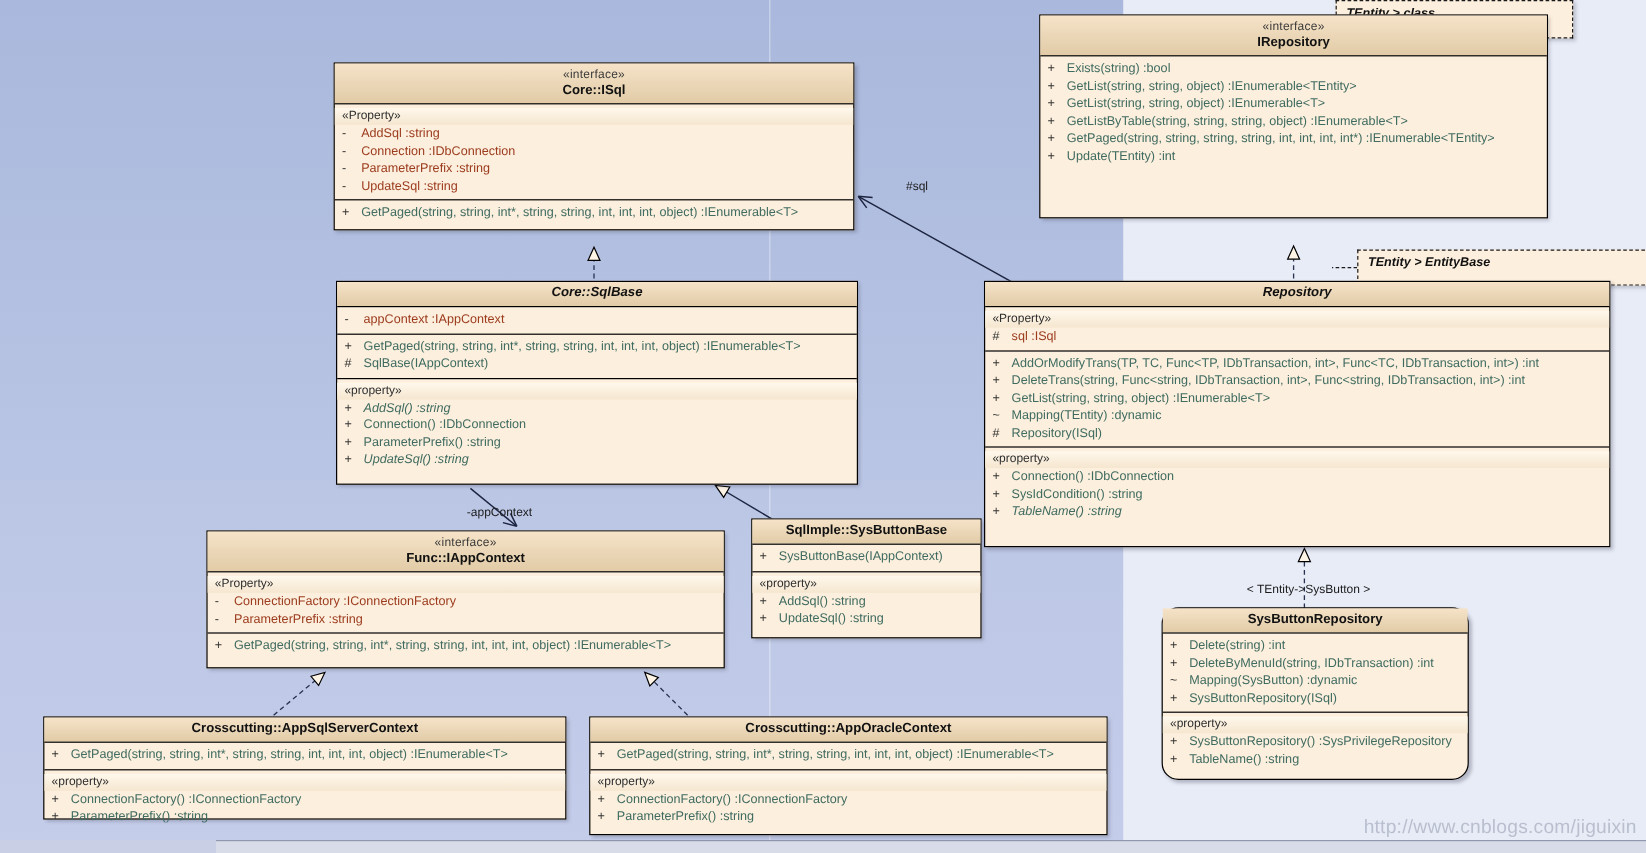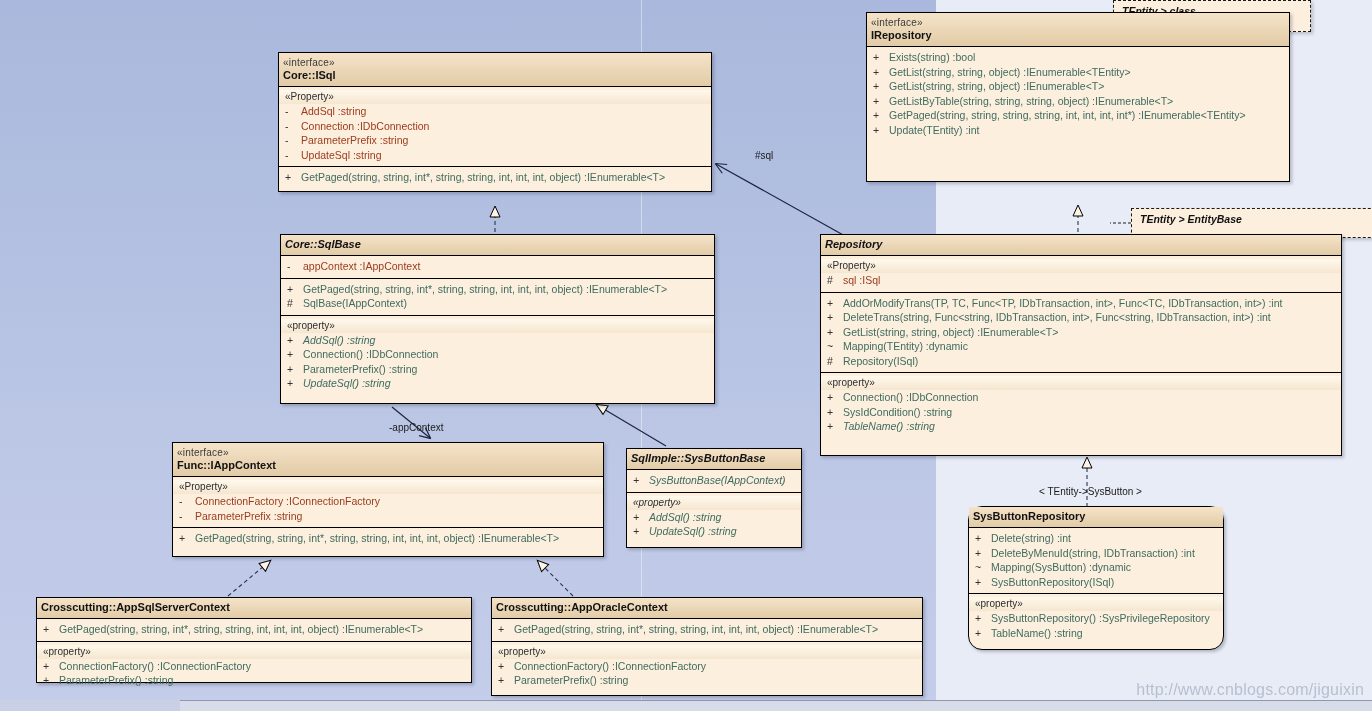--- a/index.html
+++ b/index.html
@@ -67,21 +67,21 @@
     box-sizing: border-box;
     border: 1px solid #000000;
     background: #fcefdd;
     box-shadow: 2px 2px 3px rgba(60,60,80,0.30);
     font-size: 10.5px;
     color: #1a1a1a;
   }
   .uml .hdr {
     background: linear-gradient(to bottom, #f6e3c8 0%, #ead6b6 55%, #e2cba6 100%);
     border-bottom: 1px solid #000;
-    text-align: left;
+    text-align: center;
     padding: 3px 4px 4px 4px;
     line-height: 13px;
   }
   .uml .hdr .stereo {
     font-size: 10px;
     color: #3a3a3a;
     letter-spacing: 0.2px;
   }
   .uml .hdr .cname {
     font-weight: bold;
@@ -418,21 +418,21 @@
         </div>
       </div>
       <div class="sect last">
         <div class="row">
           <span class="vis">+</span>
           <span class="sig">GetPaged(string, string, int*, string, string, int, int, int, object)  :IEnumerable&lt;T&gt;</span>
         </div>
       </div>
     </div>
 
-  <div class="uml" id="cls-sysbuttonbase" style="left:626px; top:448px; width:176px; height:100px;font-style:italic;">
+  <div class="uml" id="cls-sysbuttonbase" style="left:626px; top:432px; width:192px; height:100px;">
       <div class="hdr">
         <div class="cname">SqlImple::SysButtonBase</div>
       </div>
       <div class="sect">
         <div class="row">
           <span class="vis">+</span>
           <span class="sig">SysButtonBase(IAppContext)</span>
         </div>
       </div>
       <div class="sect last">

